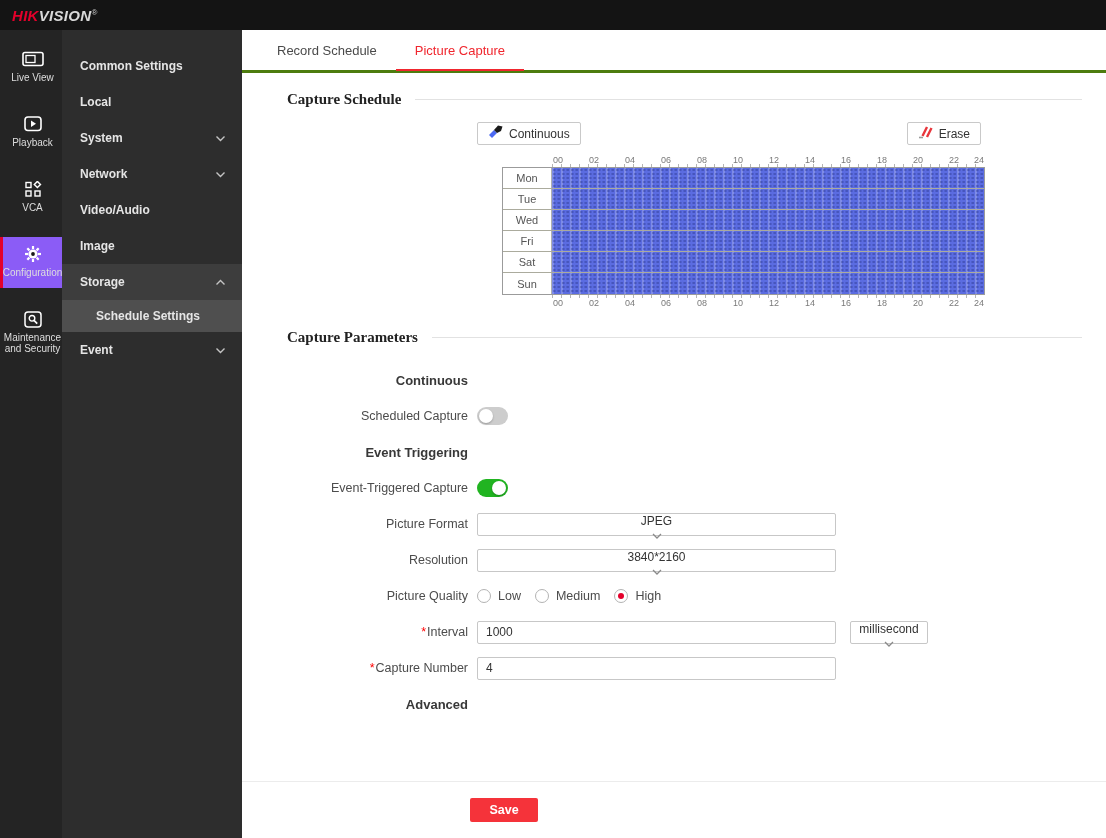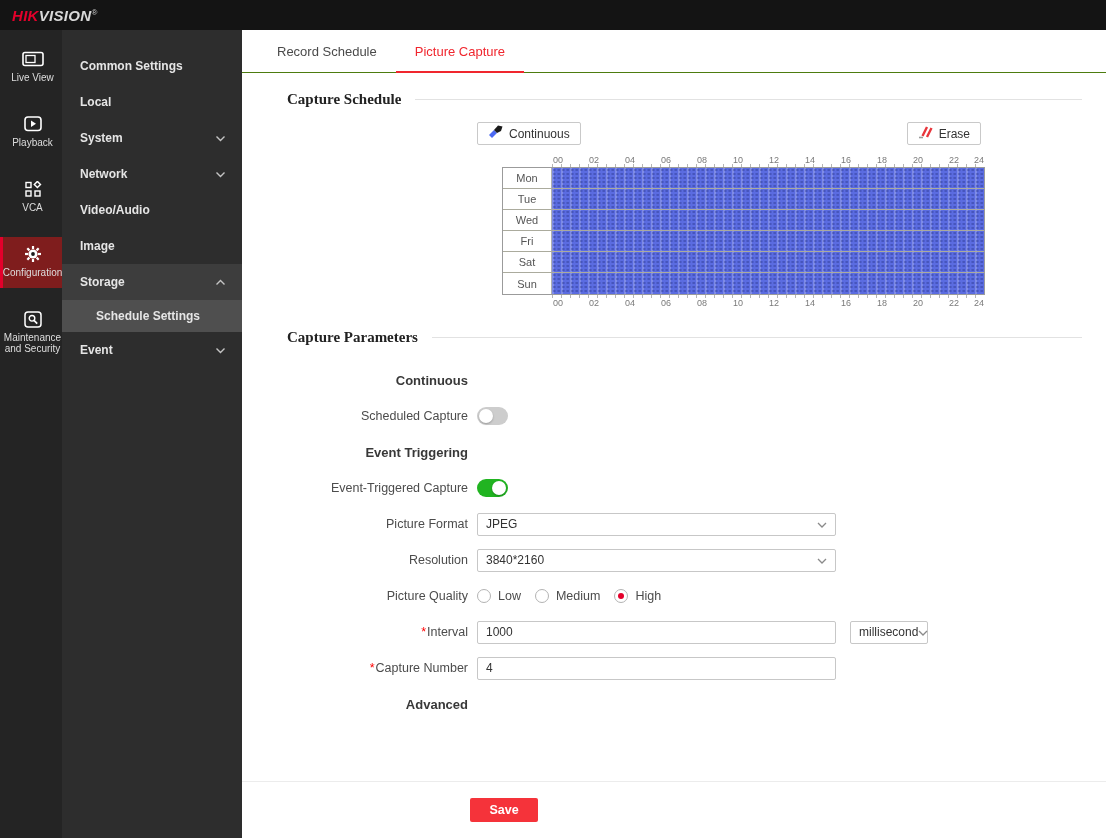--- a/index.html
+++ b/index.html
@@ -16,34 +16,34 @@
   .logo .vision { color:#d9d9d9; }
   .logo .reg { color:#cfcfcf; font-size:8px; vertical-align:super; font-style:normal; font-weight:normal; }
 
   .app { display:flex; height:808px; }
 
   
   .rail { width:62px; background:#242424; display:flex; flex-direction:column; padding-top:12px; flex-shrink:0; }
   .rail-item { display:flex; flex-direction:column; align-items:center; gap:4px;
     padding:8px 0 10px; margin-bottom:14px; color:#dedede; font-size:10px; text-align:center;
     border-left:3px solid transparent; cursor:pointer; line-height:11px; }
-  .rail-item.active { background:#7f1d1d; border-left-color:#e4002b; }
+  .rail-item.active { background:#8b5cf6; border-left-color:#e4002b; }
   .rail-item .ric { height:18px; display:flex; align-items:center; }
 
   
   .sidebar { width:180px; background:#2d2d2d; padding-top:18px; color:#e5e5e5; font-size:12px; flex-shrink:0; }
   .side-item { height:36px; display:flex; align-items:center; justify-content:space-between;
     padding:0 16px 0 18px; font-weight:700; cursor:pointer; }
   .side-item.subitem { height:32px; padding-left:34px; background:#262626; }
   .side-item.open { background:#3d3d3d; }
   .side-item.selected { background:#4f4f4f; }
 
   
   .main { flex:1; position:relative; background:#fff; height:808px; overflow:hidden; }
-  .tabs { height:43px; border-bottom:1px solid #4d7c0f; display:flex; padding-left:16px; }
+  .tabs { height:43px; border-bottom:3px solid #4d7c0f; display:flex; padding-left:16px; }
   .tab { padding:0 19px; display:flex; align-items:center; font-size:13px; color:#4a4a4a; position:relative; cursor:pointer; }
   .tab.active { color:#f0262e; }
   .tab.active::after { content:""; position:absolute; left:0; right:0; bottom:-1px; height:2px; background:#f0262e; }
 
   .section-head { display:flex; align-items:center; margin:18px 24px 0 45px; }
   .section-head.second { margin-top:22px; }
   .section-title { font-family:"Liberation Serif", serif; font-weight:700; font-size:15px; color:#222; white-space:nowrap; }
   .section-line { flex:1; height:1px; background:#e2e2e2; margin-left:14px; }
 
   
@@ -82,21 +82,21 @@
   .req { color:#ff0000; margin-right:1px; }
 
   .toggle { width:31px; height:18px; border-radius:9px; background:#cdcdcd; position:relative; cursor:pointer; }
   .toggle .knob { position:absolute; top:2px; left:2px; width:14px; height:14px; border-radius:50%;
     background:#fff; box-shadow:0 1px 2px rgba(0,0,0,.25); }
   .toggle.on { background:#21b421; }
   .toggle.on .knob { left:auto; right:2px; }
 
   .select { width:359px; height:23px; border:1px solid #c7c7c7; border-radius:2px; background:#fff;
     display:flex; align-items:center; justify-content:space-between; padding:0 8px; font-size:12px;
-    color:#333; cursor:pointer; }
+    color:#333; cursor:pointer;flex-direction:column; }
   .select.small { width:78px; margin-left:14px; }
   .text-input { width:359px; height:23px; border:1px solid #c7c7c7; border-radius:2px; padding:2px 8px;
     font-size:12px; color:#333; font-family:inherit; }
 
   .radio-group { display:flex; font-size:12.5px; color:#4c4c4c; }
   .radio-opt { display:flex; align-items:center; gap:7px; cursor:pointer; margin-right:14px;text-align:right; }
   .radio-circle { width:14px; height:14px; border:1px solid #b3b3b3; border-radius:50%; background:#fff; position:relative; }
   .radio-opt.checked .radio-circle::after { content:""; position:absolute; inset:3px; background:#e4002b; border-radius:50%; }
 
   .footer { position:absolute; left:0; right:0; bottom:0; height:57px; border-top:1px solid #ececec; background:#fff; }

